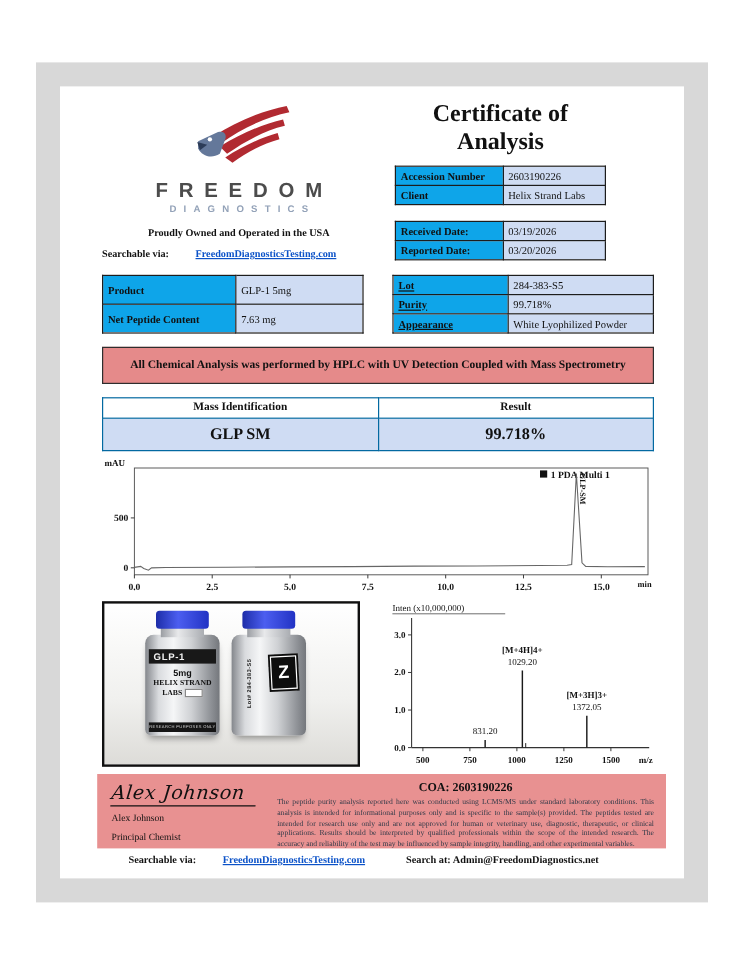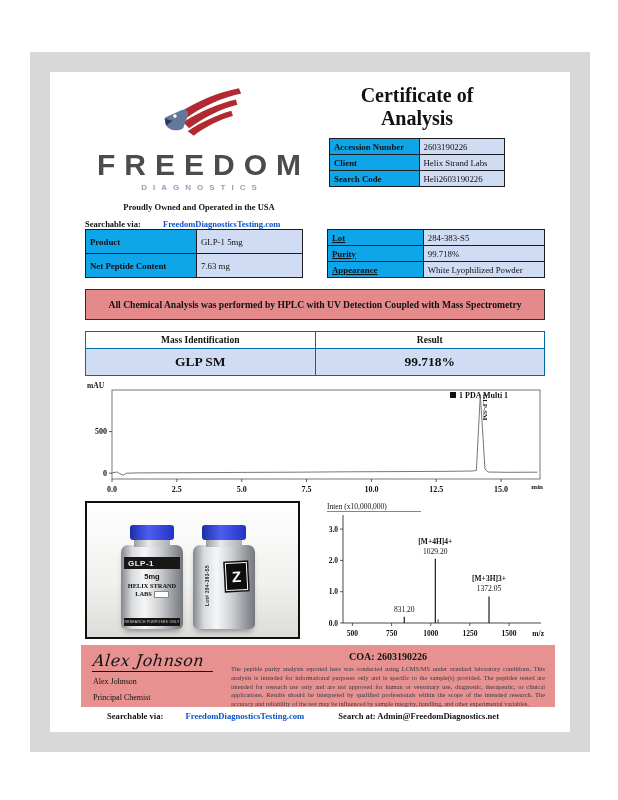--- a/index.html
+++ b/index.html
@@ -5,25 +5,25 @@
   html,body{margin:0;padding:0;}
   body{width:618px;height:800px;background:#fff;font-family:"Liberation Serif",serif;color:#111;}
   .canvas{position:relative;width:618px;height:800px;background:#fff;overflow:hidden;}
   .frame{position:absolute;left:30px;top:52px;width:560px;height:700px;background:#d8d8d8;box-sizing:border-box;padding:20px;}
   .doc{position:relative;width:520px;height:660px;background:#fff;box-sizing:border-box;padding:10px 25px 0 35px;overflow:hidden;}
 
   
   .top-row{display:flex;gap:16px;height:142px;}
   .brand-col{width:228px;text-align:center;}
   .brand-col svg{display:block;margin:4px auto 0;}
-  .brand{font-family:"Liberation Sans",sans-serif;font-weight:bold;font-size:30px;letter-spacing:9px;margin-right:-9px;color:#4c4c4c;line-height:1;}
+  .brand{font-family:"Liberation Sans",sans-serif;font-weight:bold;font-size:17px;letter-spacing:9px;margin-right:-9px;color:#4c4c4c;line-height:1;}
   .brand-sub{font-family:"Liberation Sans",sans-serif;font-weight:bold;font-size:8px;letter-spacing:6px;margin-right:-6px;color:#93a2b8;margin-top:3px;}
   .tagline{font-size:8.5px;font-weight:bold;margin-top:10px;}
   .search-line{font-size:8.5px;font-weight:bold;text-align:left;margin-top:7px;}
-  .link{color:#0b52c8;cursor:pointer;padding-left:20px;}
+  .link{color:#0b52c8;text-decoration:underline;cursor:pointer;padding-left:20px;}
   .header-col{width:176px;}
   .cert-title{font-size:20px;font-weight:bold;text-align:center;margin:2px 0 8px;}
   table.kv{width:100%;border-collapse:collapse;font-size:8.8px;table-layout:fixed;}
   table.kv td{border:1px solid #1d1d1d;padding:2.5px 4px;overflow:hidden;white-space:nowrap;}
   td.lbl{background:#0ea5e9;font-weight:bold;}
   td.val{background:#cfdcf3;}
   .w46{width:46%;}.w47{width:47%;}.w40{width:40%;text-decoration:underline;}
   .dates{margin-top:13px;}
 
   
@@ -40,21 +40,21 @@
   .res-head td{background:#fff;font-weight:bold;font-size:9.5px;padding:3px 0;}
   .res-val td{background:#cfdcf3;font-weight:bold;font-size:13.5px;padding:5px 0;}
 
   
   .chrom{margin-top:5px;width:460px;height:114px;}
   .bottom-row{display:flex;gap:10px;margin-top:6px;height:138px;}
   .photo{position:relative;width:215px;height:138px;border:2px solid #101010;box-sizing:border-box;background:linear-gradient(180deg,#ffffff,#f0f0ee 60%,#dddcd8);overflow:hidden;}
   .spec{width:235px;height:138px;}
 
   
-  .vial{position:absolute;bottom:8px;width:62px;height:104px;}
+  .vial{position:absolute;bottom:24px;width:62px;height:104px;}
   .vial-front{left:34px;}
   .vial-back{left:106px;}
   .vial-body{position:absolute;bottom:0;left:0;width:62px;height:84px;border-radius:7px 7px 5px 5px;background:linear-gradient(90deg,#84878c,#d9dbde 18%,#f5f6f7 38%,#cfd1d4 62%,#8f9297 88%,#74777c);box-shadow:0 5px 6px -3px rgba(0,0,0,.4);}
   .vial-neck{position:absolute;top:12px;left:50%;transform:translateX(-50%);width:36px;height:10px;background:linear-gradient(90deg,#9a9da2,#e8e9eb 40%,#aaadb2);}
   .vial-cap{position:absolute;top:0;left:50%;transform:translateX(-50%);width:44px;height:15px;border-radius:3px;background:linear-gradient(90deg,#1d2da8,#4c5ef0 42%,#2233c4);}
   .front-label{position:absolute;top:12px;left:3px;right:3px;bottom:3px;}
   .lbl-band{background:#181818;color:#f0f0f0;font-family:"Liberation Sans",sans-serif;font-weight:bold;font-size:8px;padding:1.5px 4px;letter-spacing:.5px;}
   .lbl-mg{font-family:"Liberation Sans",sans-serif;font-weight:bold;font-size:7.5px;text-align:center;margin-top:3px;}
   .lbl-brandline{font-weight:bold;font-size:6.4px;text-align:center;margin-top:1px;}
   .lbl-labs{font-weight:bold;font-size:6.4px;text-align:center;margin-top:1px;}
@@ -106,23 +106,31 @@
           <table class="kv">
             <tbody>
                 <tr>
               <td class="lbl w46">Accession Number</td>
               <td class="val">2603190226</td>
             </tr>
             <tr>
               <td class="lbl w46">Client</td>
               <td class="val">Helix Strand Labs</td>
             </tr>
+          </tbody>
+            </table>
+          <table class="kv dates">
+            <tbody>
+                <tr>
+              <td class="lbl w46">Received Date:</td>
+              <td class="val">03/19/2026</td>
+            </tr>
             <tr>
-              <td class="lbl w46">Search Code</td>
-              <td class="val">Heli2603190226</td>
+              <td class="lbl w46">Reported Date:</td>
+              <td class="val">03/20/2026</td>
             </tr>
           </tbody>
             </table>
         </div>
       </div>
 
       <div class="mid-row">
         <table class="kv t-left">
           <tbody>
               <tr>

